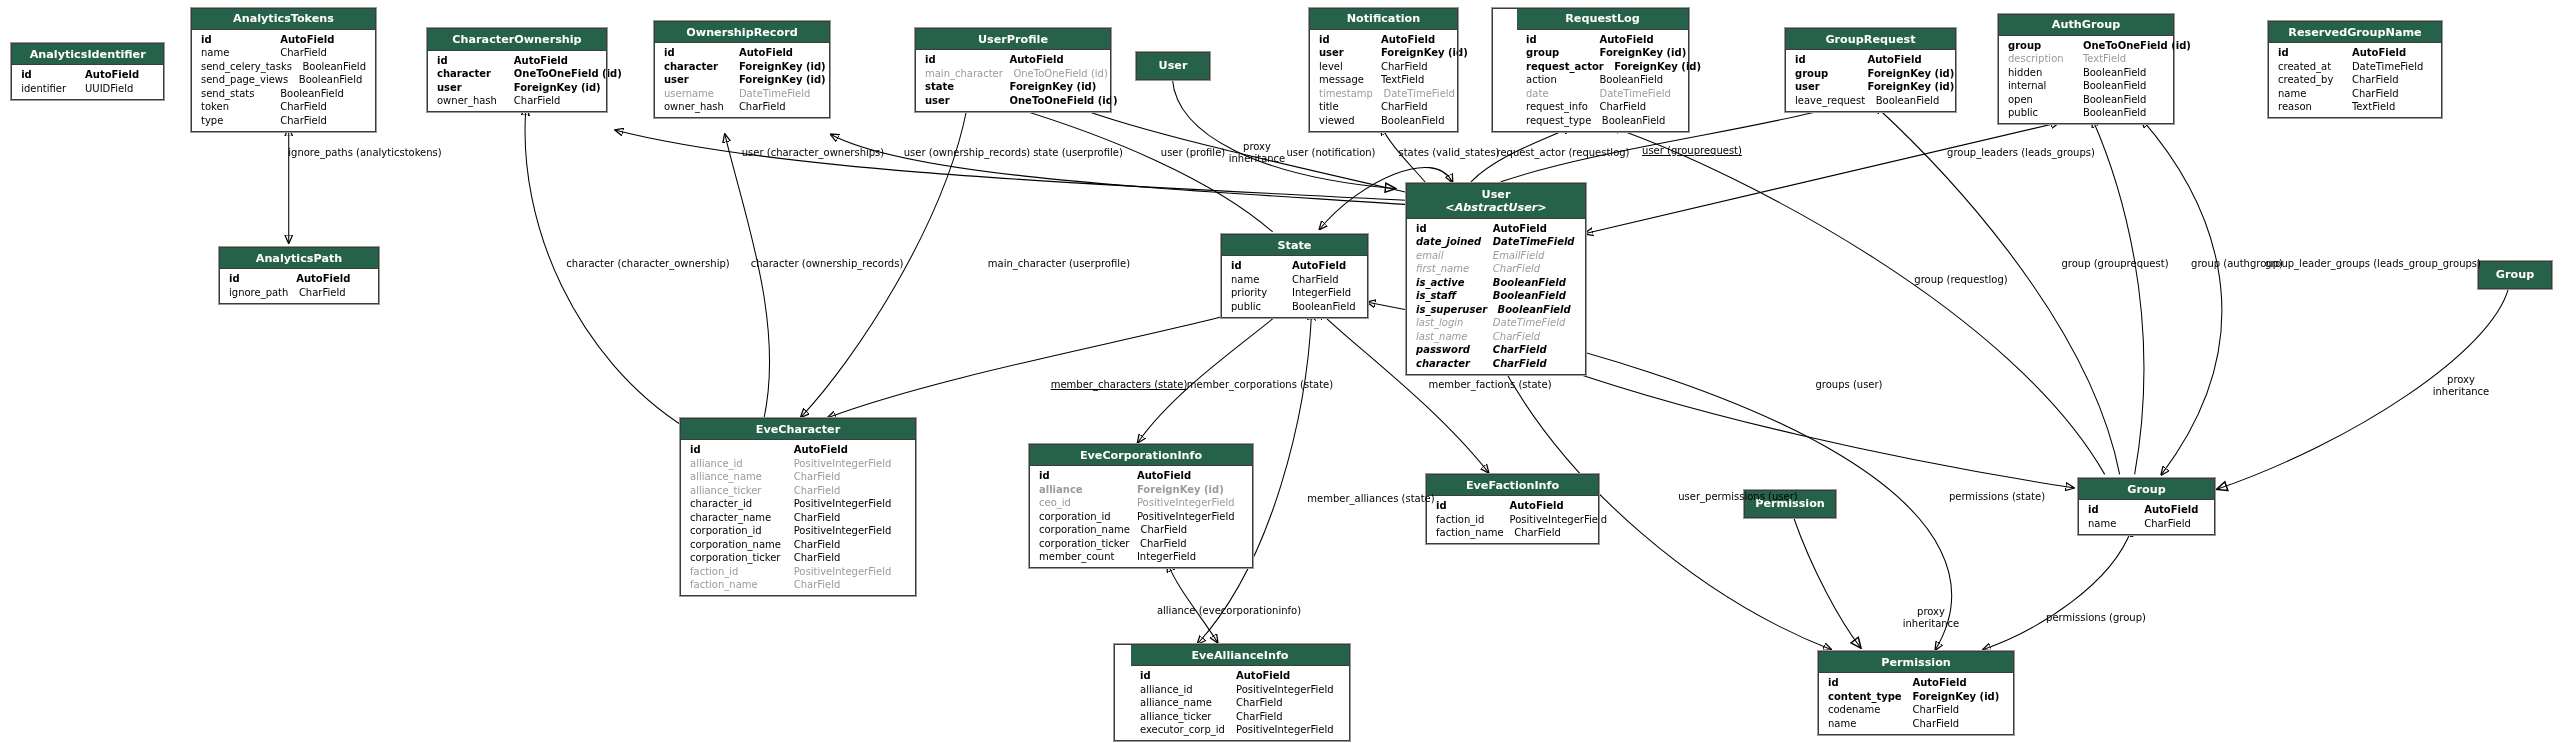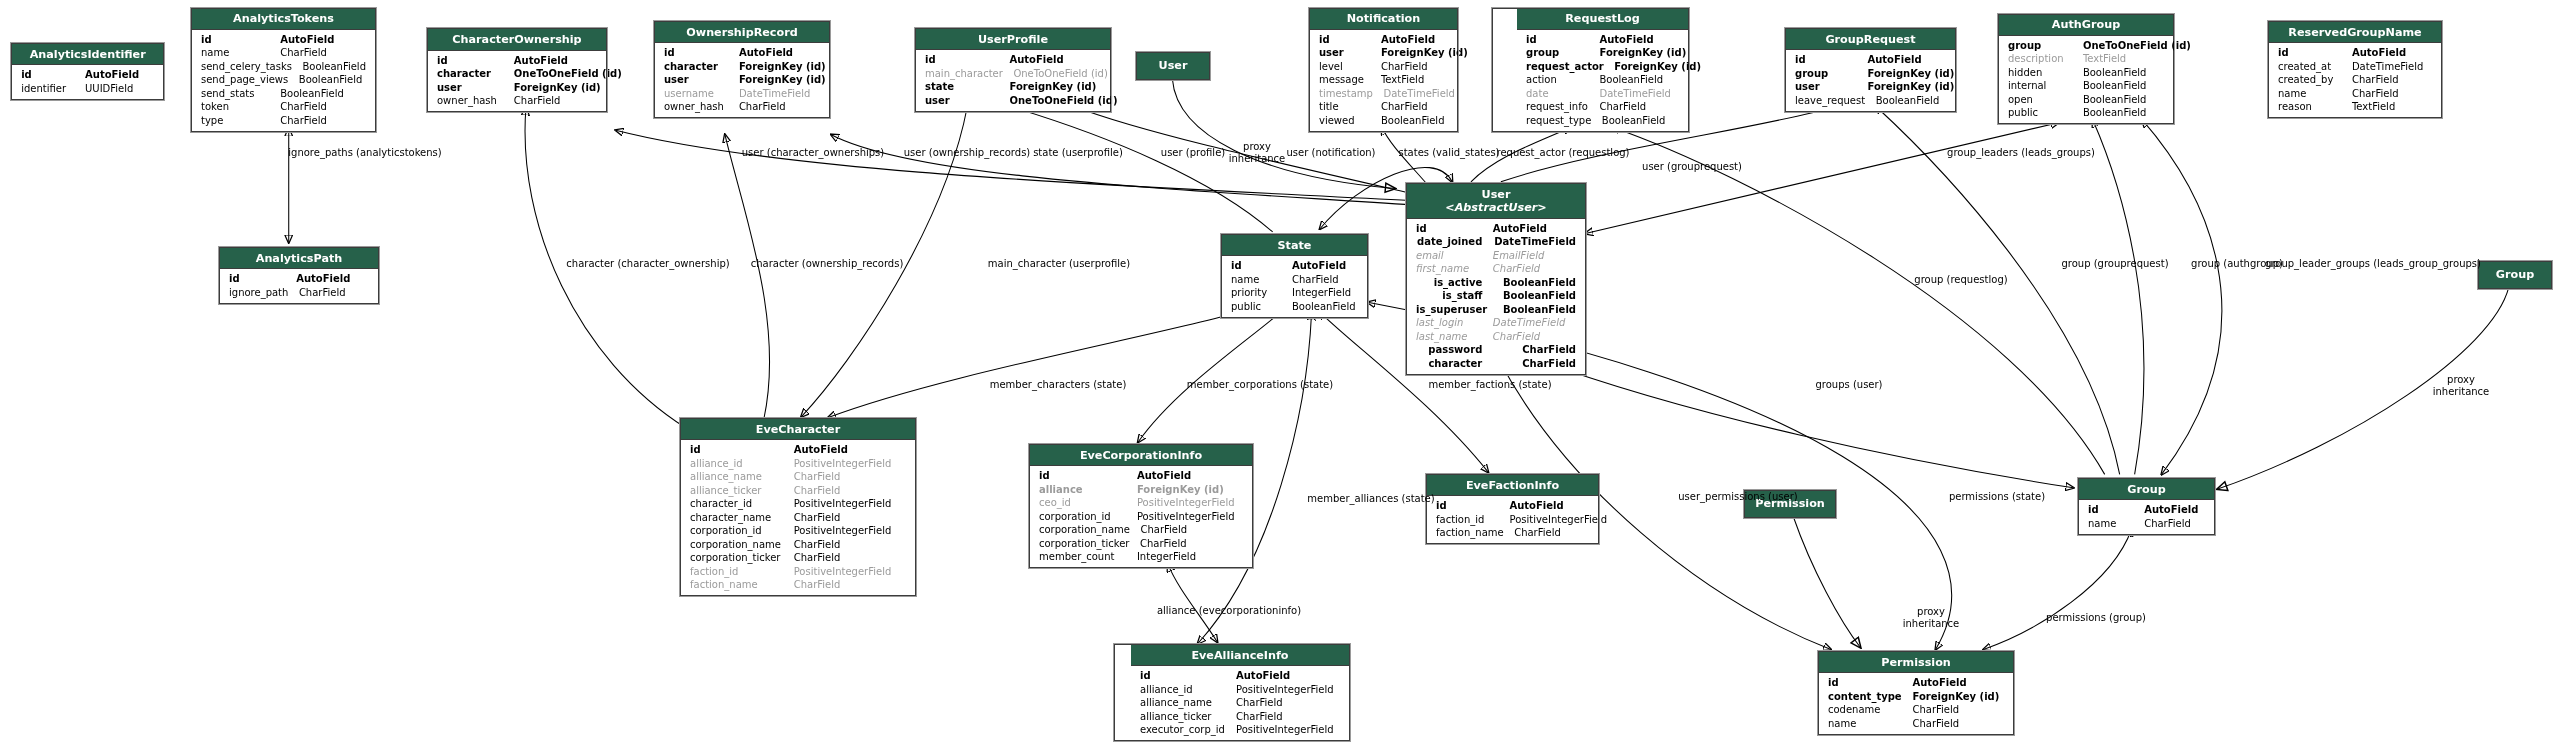--- a/index.html
+++ b/index.html
@@ -12,21 +12,21 @@
   .table .hdr{background:#26614a;color:#fff;font-weight:bold;font-size:11.2px;
               text-align:center;padding:3.7px 6px 3px 6px;border-bottom:1.5px solid #3c3c3c;line-height:13.5px;}
   .table .hdr .sub{font-style:italic;display:block;}
   .table .body{padding:3px 0 3.7px 0;}
   .row{display:flex;font-size:10px;line-height:13.5px;padding:0 9px;gap:10.5px;}
   .row .fn{flex:1;white-space:nowrap;}
   .row .ft{width:52%;white-space:nowrap;}
   .row.bold{font-weight:bold;}
   .row.muted{color:#9b9b9b;}
   .row.muted-bold{color:#9b9b9b;font-weight:bold;}
-  .row.italic{font-weight:bold;text-align:right;}
+  .row.italic{font-style:italic;font-weight:bold;}
   .row.italic-muted{font-style:italic;color:#9b9b9b;}
   .proxy{position:absolute;z-index:2;background:#26614a;color:#fff;font-weight:bold;
          font-size:11.2px;text-align:center;border:1.5px solid #3c3c3c;outline:0.7px solid #9a9a9a;
          display:flex;align-items:center;justify-content:center;box-shadow:0.7px 0.7px 0 #bdbdbd;}
   .elabel{position:absolute;z-index:3;font-size:10px;color:#000;white-space:pre;
           text-align:center;transform:translateX(-50%);line-height:12px;}
 </style>
 </head>
 <body>
 
@@ -571,30 +571,30 @@
     <div class="elabel" style="left: 365px; top: 147px;">ignore_paths (analyticstokens)</div>
     <div class="elabel" style="left: 813px; top: 147px;">user (character_ownerships)</div>
     <div class="elabel" style="left: 967px; top: 147px;">user (ownership_records)</div>
     <div class="elabel" style="left: 1078px; top: 147px;">state (userprofile)</div>
     <div class="elabel" style="left: 1193px; top: 147px;">user (profile)</div>
     <div class="elabel" style="left: 1257px; top: 141px;">proxy
 inheritance</div>
     <div class="elabel" style="left: 1331px; top: 147px;">user (notification)</div>
     <div class="elabel" style="left: 1449px; top: 147px;">states (valid_states)</div>
     <div class="elabel" style="left: 1563px; top: 147px;">request_actor (requestlog)</div>
-    <div class="elabel" style="left: 1692px; top: 161px;">user (grouprequest)</div>
+    <div class="elabel" style="left: 1692px; top: 145px; text-decoration: underline;">user (grouprequest)</div>
     <div class="elabel" style="left: 2021px; top: 147px;">group_leaders (leads_groups)</div>
     <div class="elabel" style="left: 648px; top: 258px;">character (character_ownership)</div>
     <div class="elabel" style="left: 827px; top: 258px;">character (ownership_records)</div>
     <div class="elabel" style="left: 1059px; top: 258px;">main_character (userprofile)</div>
     <div class="elabel" style="left: 1961px; top: 258px; margin-top: 16px;">group (requestlog)</div>
     <div class="elabel" style="left: 2115px; top: 258px;">group (grouprequest)</div>
     <div class="elabel" style="left: 2237px; top: 258px;">group (authgroup)</div>
     <div class="elabel" style="left: 2373px; top: 258px;">group_leader_groups (leads_group_groups)</div>
-    <div class="elabel" style="left: 1058px; top: 379px;">member_characters (state)</div>
+    <div class="elabel" style="left: 1119px; top: 379px; text-decoration: underline;">member_characters (state)</div>
     <div class="elabel" style="left: 1260px; top: 379px;">member_corporations (state)</div>
     <div class="elabel" style="left: 1490px; top: 379px;">member_factions (state)</div>
     <div class="elabel" style="left: 1849px; top: 379px;">groups (user)</div>
     <div class="elabel" style="left: 2461px; top: 374px;">proxy
 inheritance</div>
     <div class="elabel" style="left: 1371px; top: 493px;">member_alliances (state)</div>
     <div class="elabel" style="left: 1738px; top: 491px;">user_permissions (user)</div>
     <div class="elabel" style="left: 1997px; top: 491px;">permissions (state)</div>
     <div class="elabel" style="left: 1229px; top: 605px;">alliance (evecorporationinfo)</div>
     <div class="elabel" style="left: 1931px; top: 606px;">proxy

